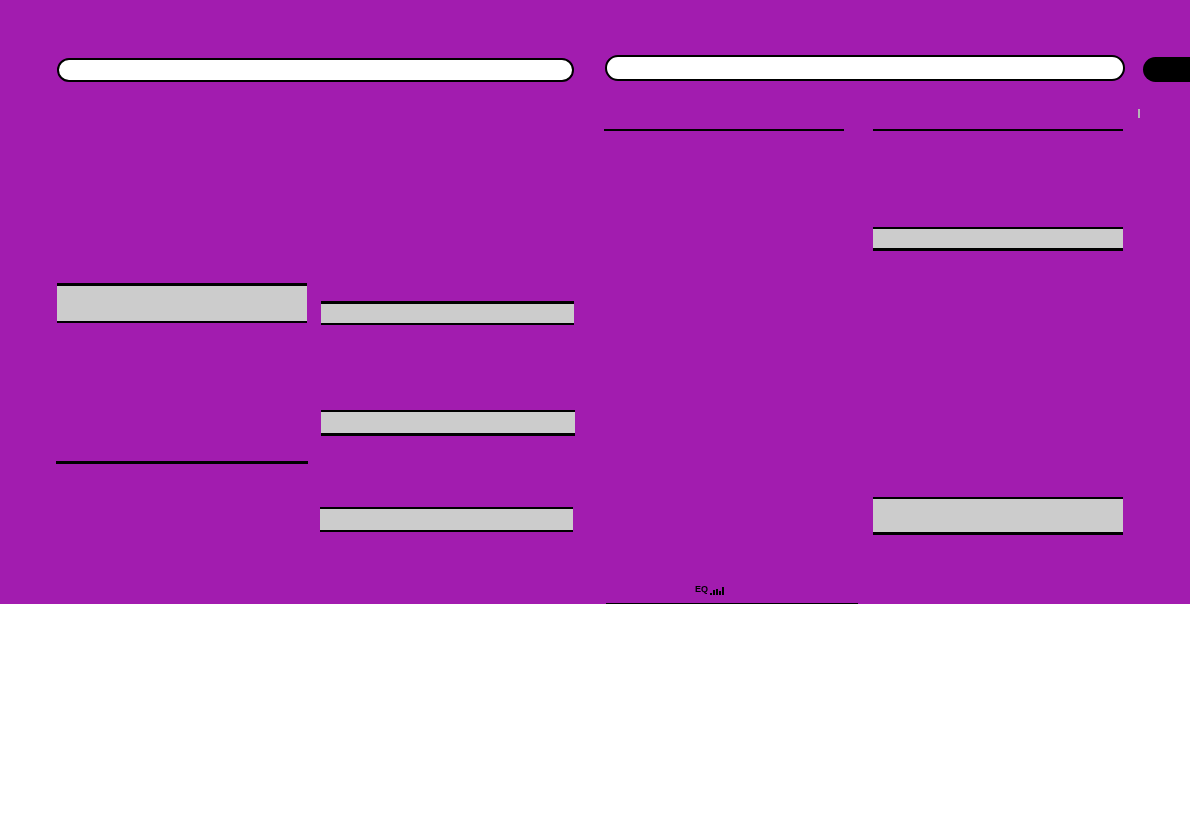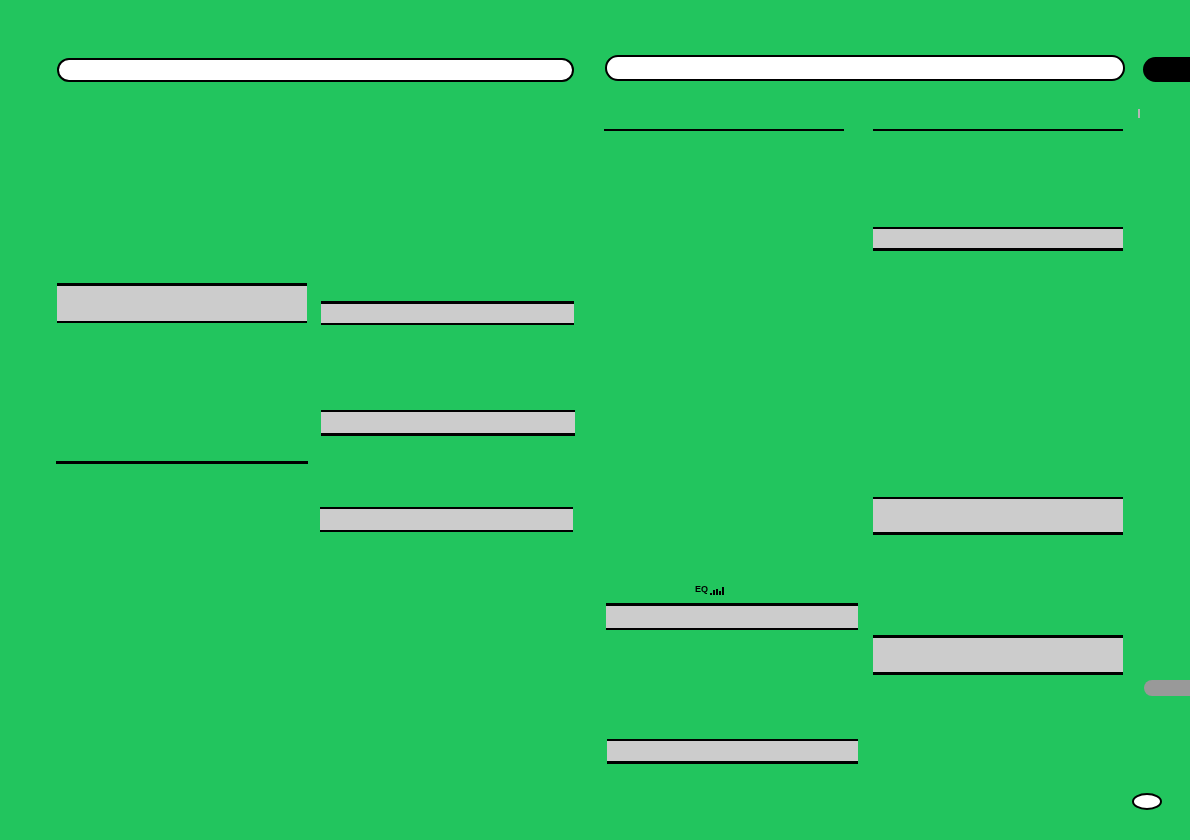--- a/index.html
+++ b/index.html
@@ -1,17 +1,17 @@
 <!DOCTYPE html>
 <html><head>
 <meta charset="utf-8">
 <style>
   html,body{margin:0;padding:0;background:#fff;}
   #canvas{
-    position:relative;width:1190px;height:840px;background:#22c55e;
+    position:relative;width:1190px;height:604px;background:#a21caf;
     font-family:"Liberation Sans",sans-serif;overflow:hidden;
   }
   .abs{position:absolute;}
   
   .pill{
     border:2px solid #000;border-radius:14px;background:#fff;box-sizing:border-box;
   }
   #left-header-pill{left:57px;top:58px;width:517px;height:24px;}
   #right-header-pill{left:605px;top:55px;width:520px;height:26px;}
   

